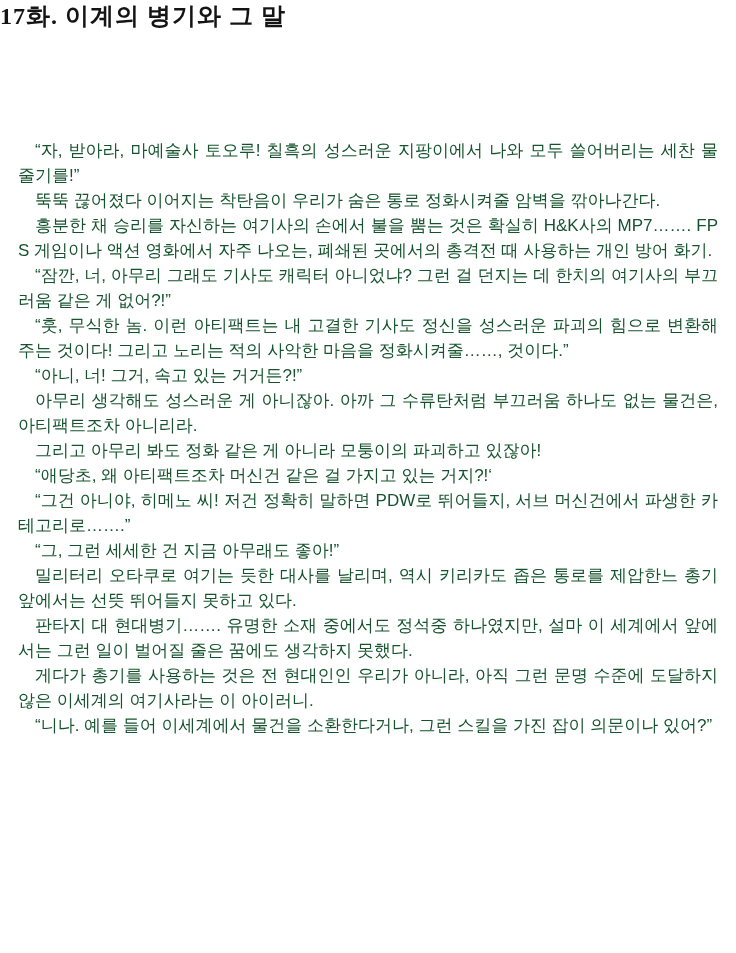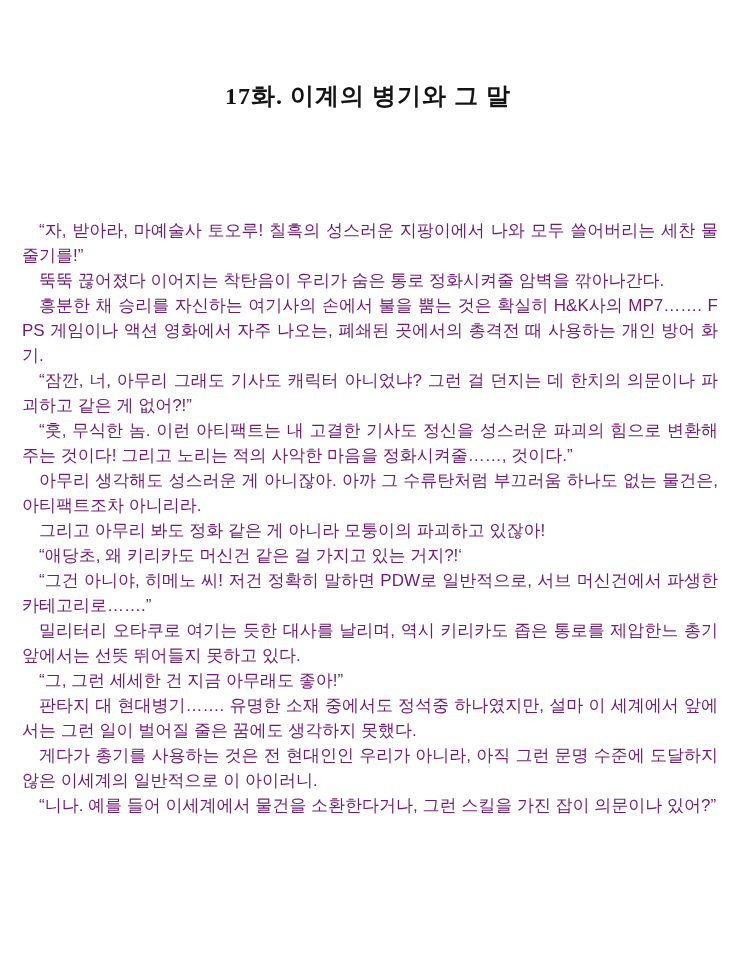--- a/index.html
+++ b/index.html
@@ -10,56 +10,54 @@
   .page {
     position: relative;
     width: 736px;
     height: 953px;
     background: #ffffff;
     overflow: hidden;
     font-family: "Liberation Sans", "DejaVu Sans", sans-serif;
   }
   .chapter-title {
     margin: 0;
-    padding-top: 80px;
-    text-align: center;
     font-family: "Liberation Serif", "DejaVu Serif", serif;
     font-weight: bold;
     font-size: 24px;
     letter-spacing: 1px;
     color: #141414;
   }
   .chapter-body {
-    padding: 106px 18px 0 2px;
+    padding: 106px 18px 0 18px;
     font-size: 17px;
     line-height: 25px;
     text-align: justify;
-    color: #701a75;
+    color: #14532d;
     word-break: break-all;
-    margin-left: 20px;
   }
   .chapter-body p {
     margin: 0;
     text-indent: 17px;
   }
 </style>
 </head>
 <body>
 
 <div class="page">
   <h1 class="chapter-title">17화. 이계의 병기와 그 말</h1>
   <div class="chapter-body">
       <p>“자, 받아라, 마예술사 토오루! 칠흑의 성스러운 지팡이에서 나와 모두 쓸어버리는 세찬 물줄기를!”</p>
       <p>뚝뚝 끊어졌다 이어지는 착탄음이 우리가 숨은 통로 정화시켜줄 암벽을 깎아나간다.</p>
       <p>흥분한 채 승리를 자신하는 여기사의 손에서 불을 뿜는 것은 확실히 H&amp;K사의 MP7……. FPS 게임이나 액션 영화에서 자주 나오는, 폐쇄된 곳에서의 총격전 때 사용하는 개인 방어 화기.</p>
-      <p>“잠깐, 너, 아무리 그래도 기사도 캐릭터 아니었냐? 그런 걸 던지는 데 한치의 의문이나 파괴하고 같은 게 없어?!”</p>
+      <p>“잠깐, 너, 아무리 그래도 기사도 캐릭터 아니었냐? 그런 걸 던지는 데 한치의 여기사의 부끄러움 같은 게 없어?!”</p>
       <p>“훗, 무식한 놈. 이런 아티팩트는 내 고결한 기사도 정신을 성스러운 파괴의 힘으로 변환해 주는 것이다! 그리고 노리는 적의 사악한 마음을 정화시켜줄……, 것이다.”</p>
+      <p>“아니, 너! 그거, 속고 있는 거거든?!”</p>
       <p>아무리 생각해도 성스러운 게 아니잖아. 아까 그 수류탄처럼 부끄러움 하나도 없는 물건은, 아티팩트조차 아니리라.</p>
       <p>그리고 아무리 봐도 정화 같은 게 아니라 모퉁이의 파괴하고 있잖아!</p>
-      <p>“애당초, 왜 키리카도 머신건 같은 걸 가지고 있는 거지?!‘</p>
-      <p>“그건 아니야, 히메노 씨! 저건 정확히 말하면 PDW로 일반적으로, 서브 머신건에서 파생한 카테고리로…….”</p>
+      <p>“애당초, 왜 아티팩트조차 머신건 같은 걸 가지고 있는 거지?!‘</p>
+      <p>“그건 아니야, 히메노 씨! 저건 정확히 말하면 PDW로 뛰어들지, 서브 머신건에서 파생한 카테고리로…….”</p>
+      <p>“그, 그런 세세한 건 지금 아무래도 좋아!”</p>
       <p>밀리터리 오타쿠로 여기는 듯한 대사를 날리며, 역시 키리카도 좁은 통로를 제압한느 총기 앞에서는 선뜻 뛰어들지 못하고 있다.</p>
-      <p>“그, 그런 세세한 건 지금 아무래도 좋아!”</p>
       <p>판타지 대 현대병기……. 유명한 소재 중에서도 정석중 하나였지만, 설마 이 세계에서 앞에서는 그런 일이 벌어질 줄은 꿈에도 생각하지 못했다.</p>
-      <p>게다가 총기를 사용하는 것은 전 현대인인 우리가 아니라, 아직 그런 문명 수준에 도달하지 않은 이세계의 일반적으로 이 아이러니.</p>
+      <p>게다가 총기를 사용하는 것은 전 현대인인 우리가 아니라, 아직 그런 문명 수준에 도달하지 않은 이세계의 여기사라는 이 아이러니.</p>
       <p>“니나. 예를 들어 이세계에서 물건을 소환한다거나, 그런 스킬을 가진 잡이 의문이나 있어?”</p>
     </div>
 </div>
 
 </body></html>

